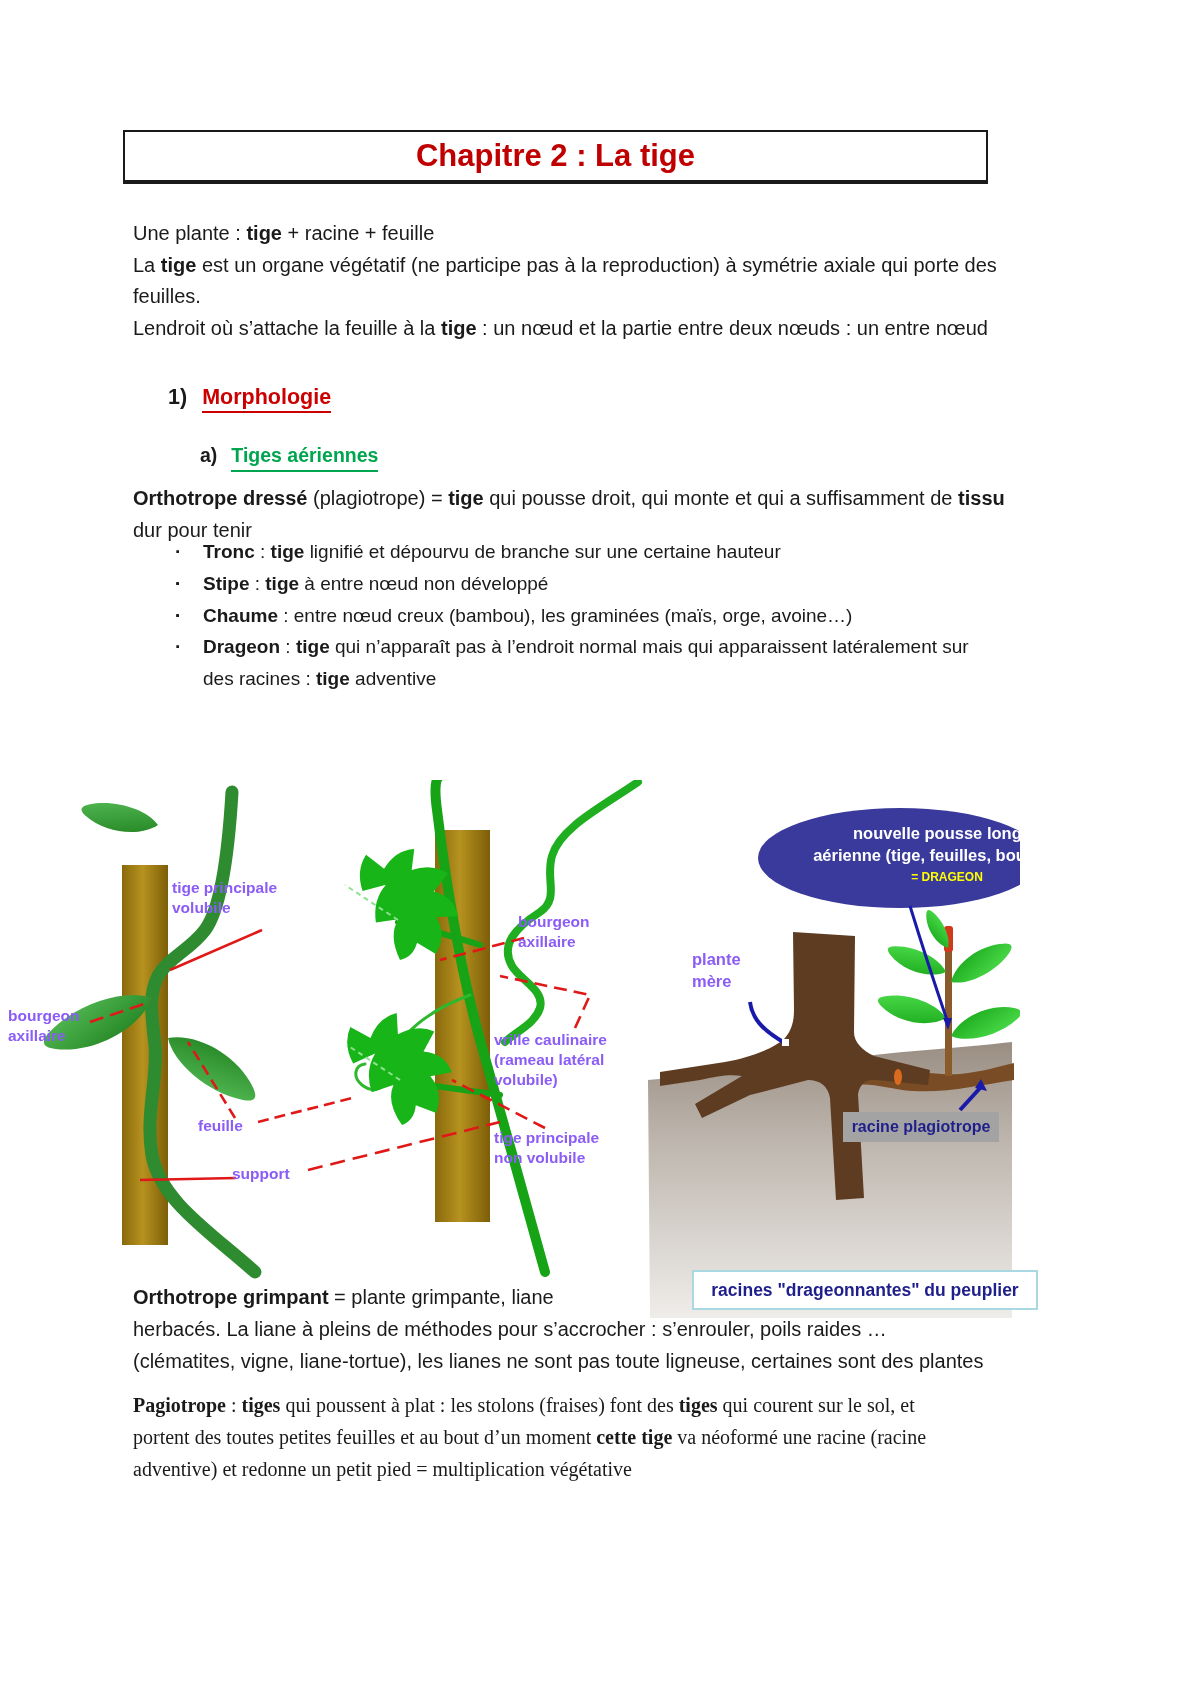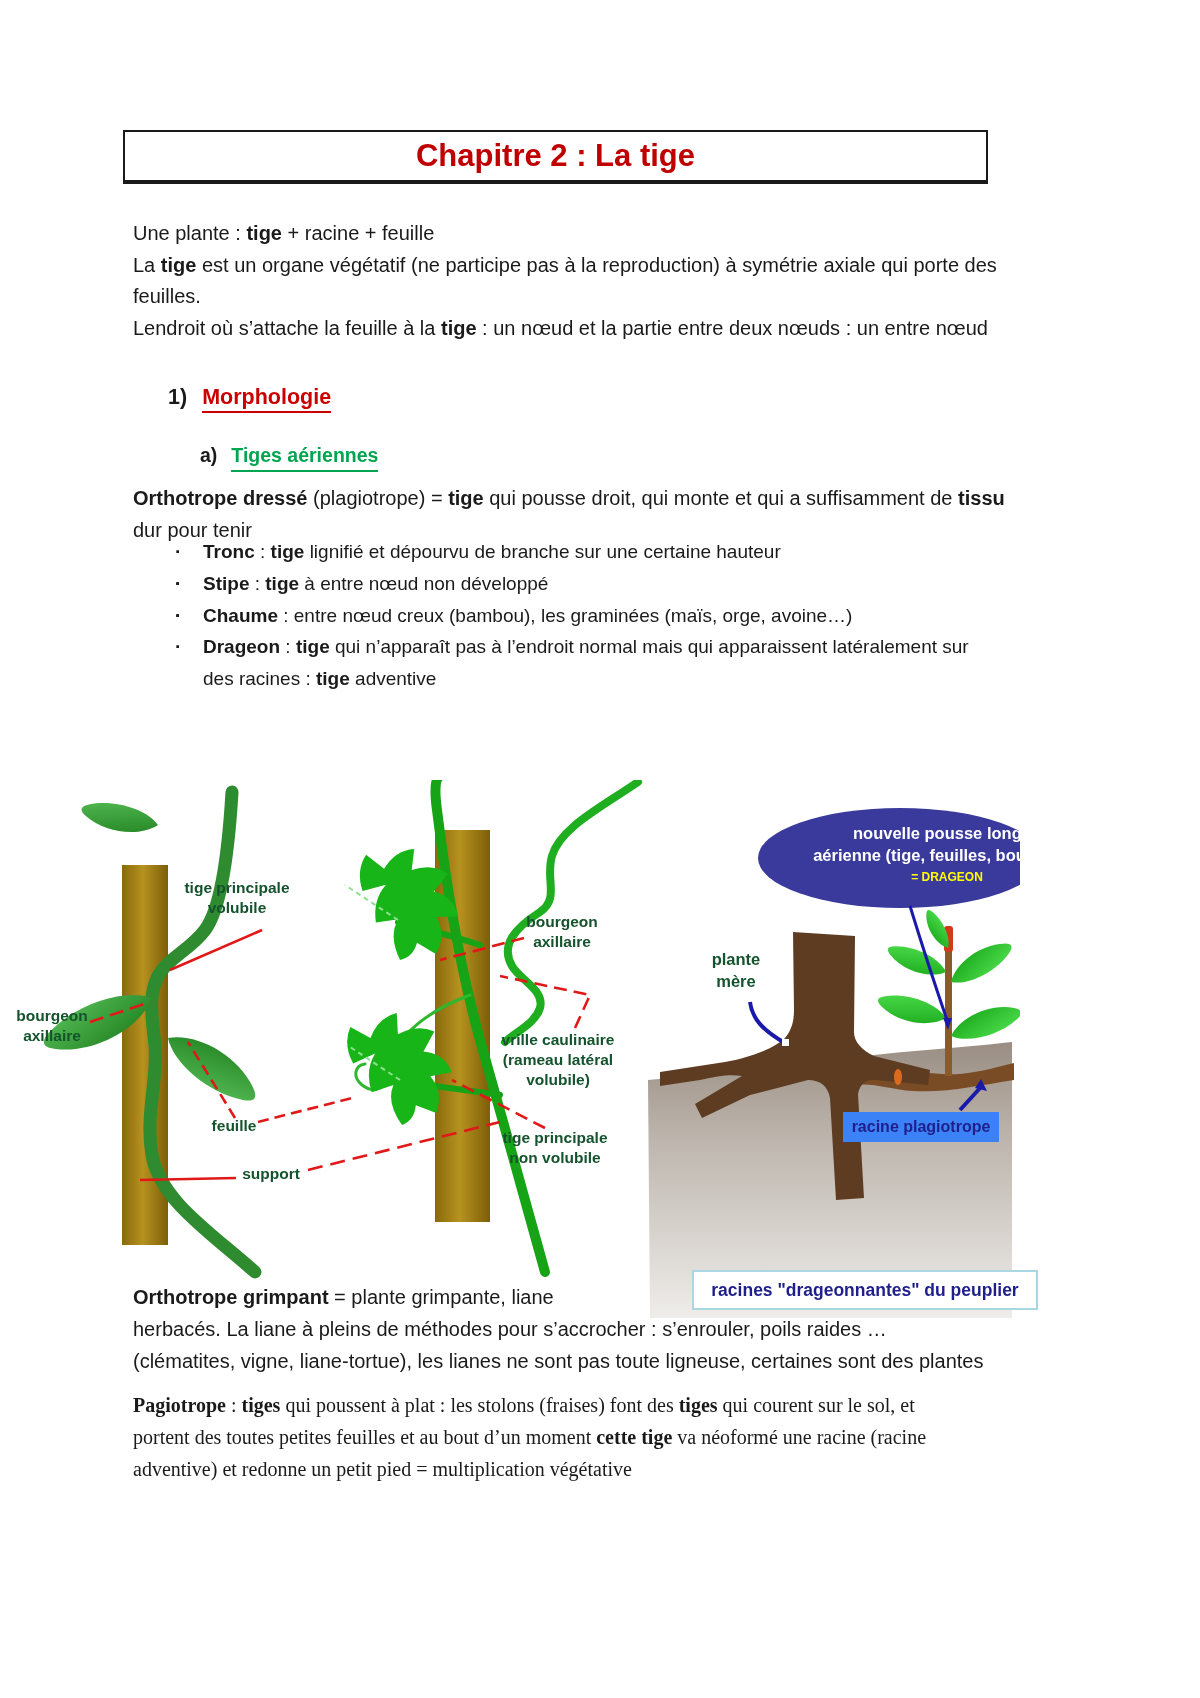--- a/index.html
+++ b/index.html
@@ -18,24 +18,24 @@
   .h1{position:absolute;font-size:21.5px;font-weight:bold;display:flex;gap:15px;}
   .h1 .red{color:#CC0000;border-bottom:2.5px solid #CC0000;padding-bottom:1px;}
   .h2{position:absolute;font-size:19.5px;font-weight:bold;display:flex;gap:14px;}
   .h2 .green{color:#00A64F;border-bottom:2px solid #00A64F;padding-bottom:3px;}
   .list{position:absolute;font-size:19px;line-height:31.8px;white-space:nowrap;}
   .list .li{padding-left:70px;position:relative;}
   .list .li .dot{position:absolute;left:42px;top:0;font-weight:bold;}
   .list .cont{padding-left:70px;}
 
   
-  .figlabel{position:absolute;font-size:15.5px;line-height:20px;font-weight:bold;color:#14532d;text-align:center;}
+  .figlabel{position:absolute;font-size:15.5px;line-height:20px;font-weight:bold;color:#8b5cf6;}
   .bubble-text{position:absolute;text-align:center;font-weight:bold;color:#ffffff;font-size:16.5px;line-height:22px;}
   .bubble-text .yellow{color:#FFFF00;font-size:12px;}
-  .whitebox{position:absolute;background:#3b82f6;color:#1F1F8C;font-weight:bold;font-size:16px;
+  .whitebox{position:absolute;background:#a3a3a3;color:#1F1F8C;font-weight:bold;font-size:16px;
             display:flex;align-items:center;justify-content:center;}
   .caption-box{position:absolute;left:692px;top:1270px;width:342px;height:36px;background:#ffffff;
                border:2px solid #A9D7E2;color:#1F1F8C;font-weight:bold;font-size:17.5px;
                display:flex;align-items:center;justify-content:center;}
 </style>
 </head>
 <body>
 
 <div id="page">
 

